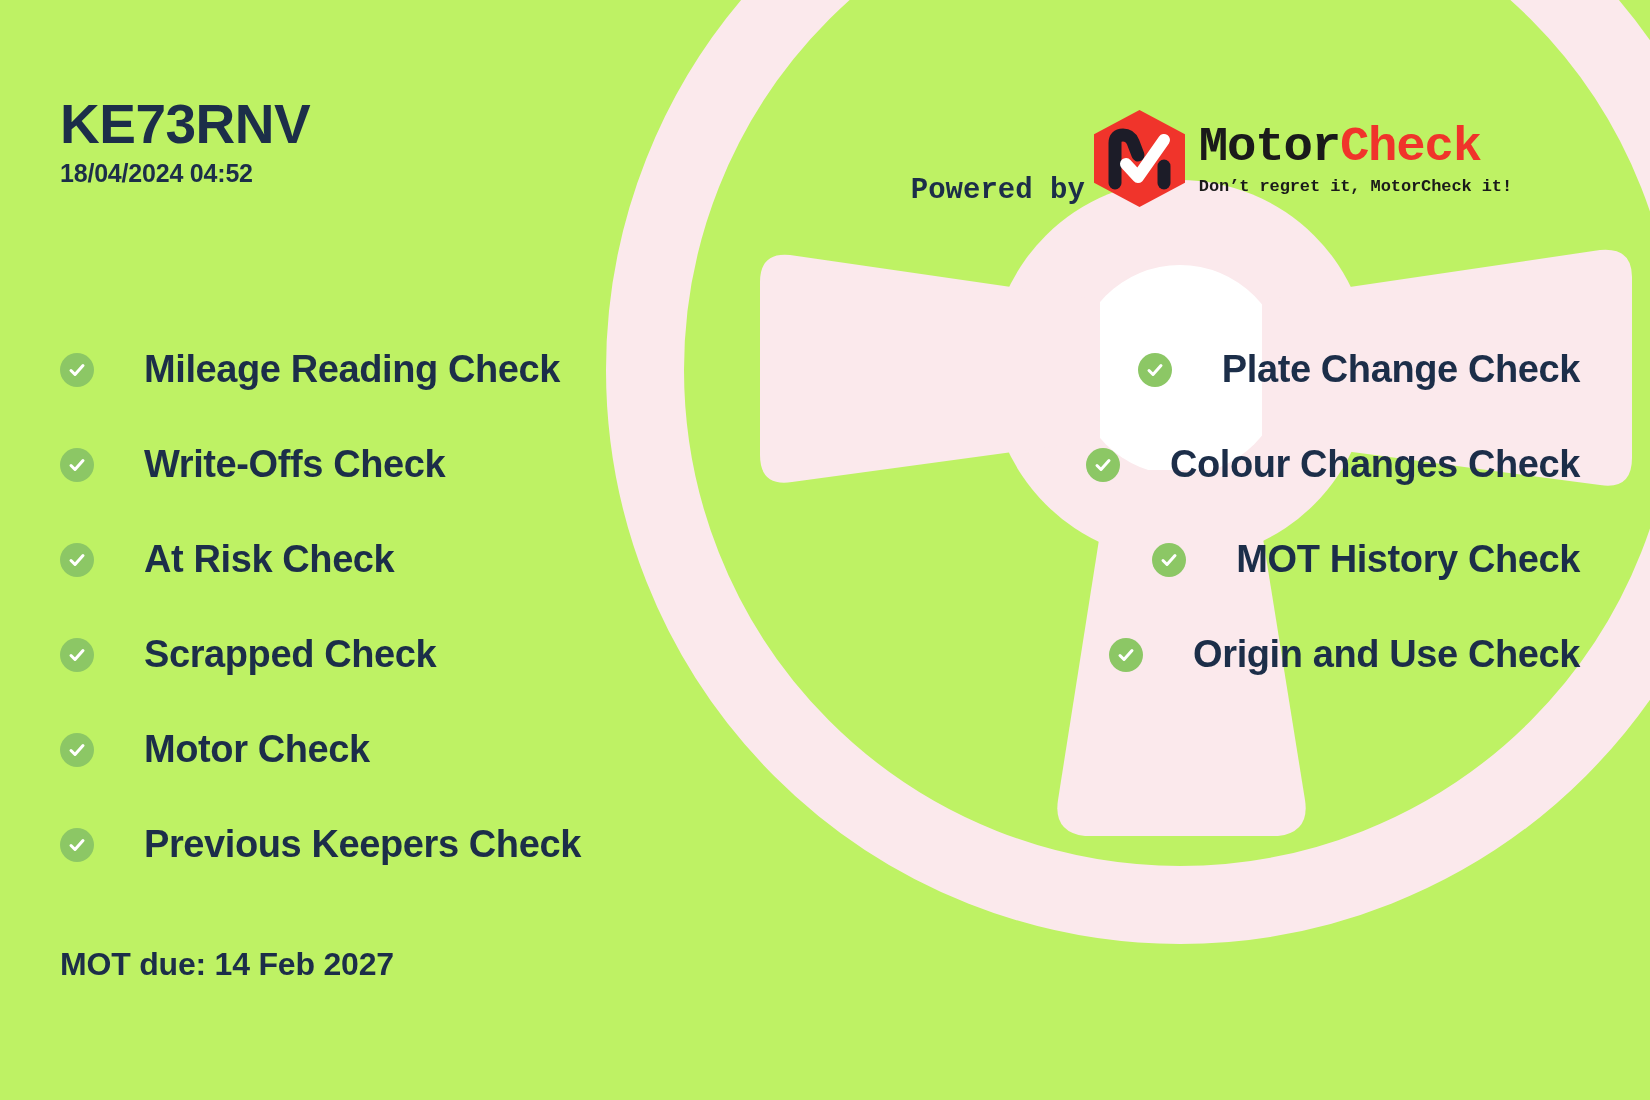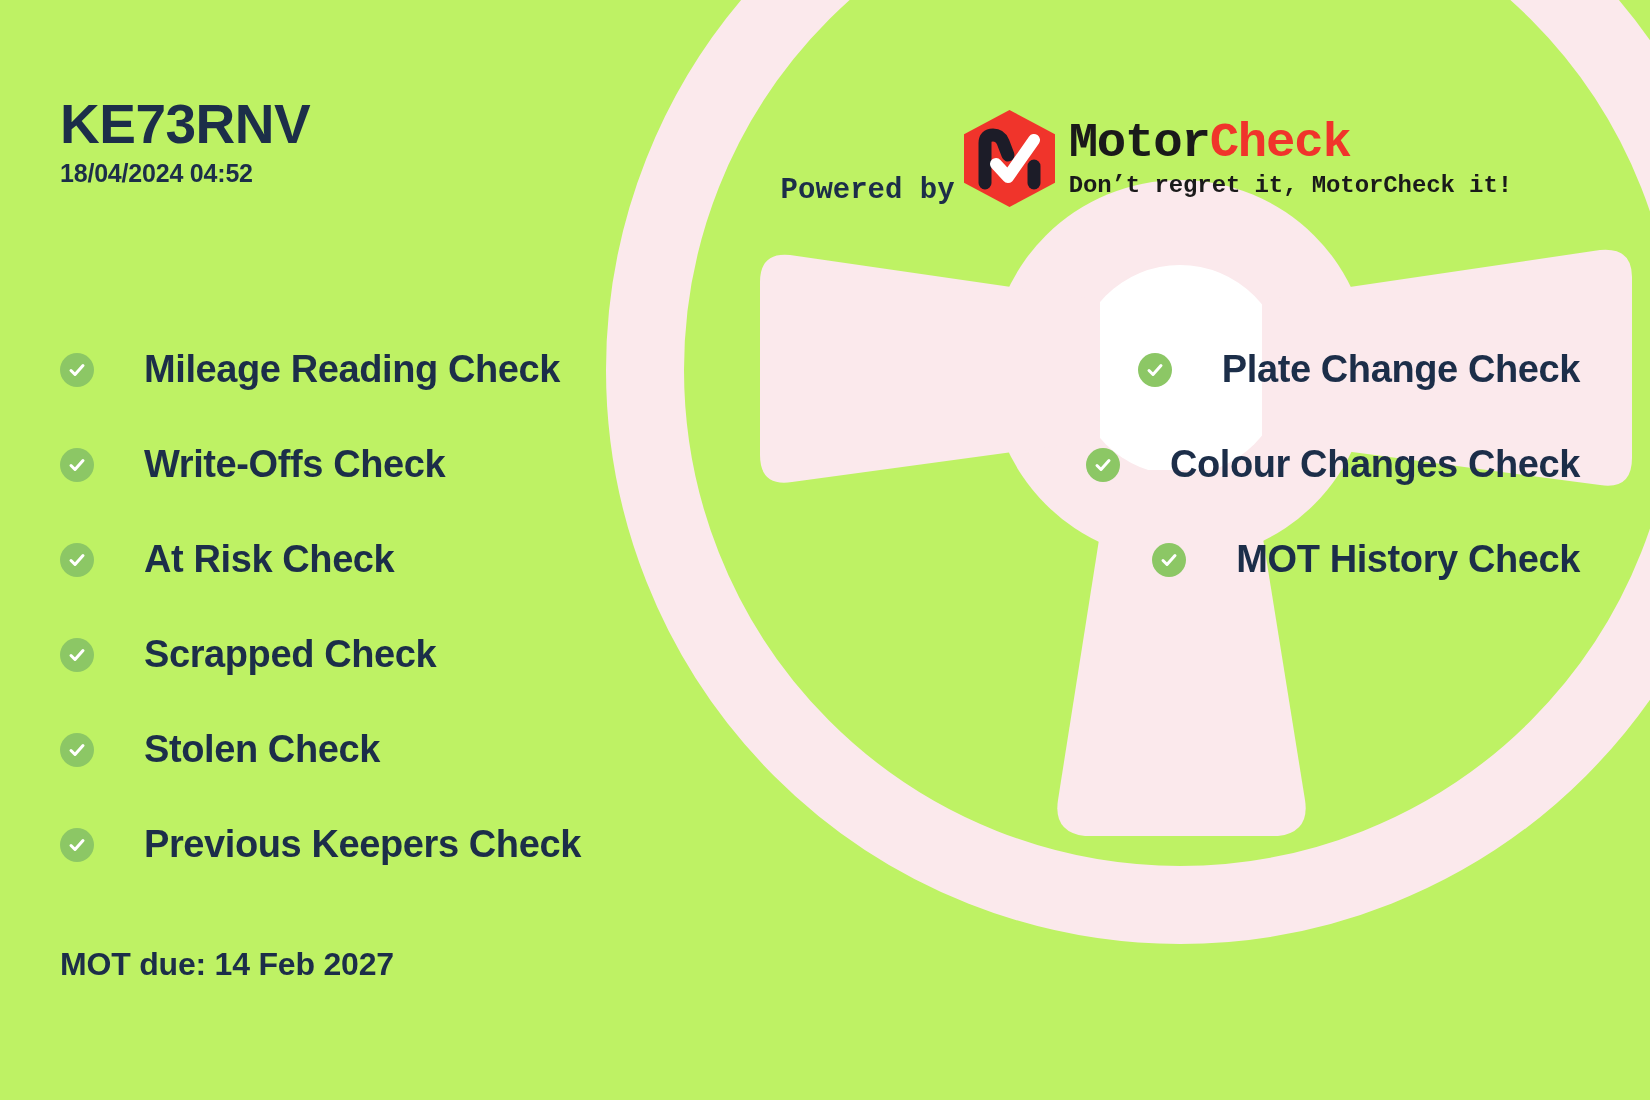--- a/index.html
+++ b/index.html
@@ -102,21 +102,21 @@
   .wordmark {
     font-size: 49px;
     font-weight: bold;
     letter-spacing: -1.2px;
     white-space: nowrap;
     line-height: 1;
   }
   .wm-motor { color: #1a1a1a; }
   .wm-check { color: #f0342b; }
   .tagline {
-    font-size: 24px;
+    font-size: 17px;
     font-weight: bold;
     color: #1a1a1a;
     margin-top: 6px;
     letter-spacing: -0.1px;
     white-space: nowrap;
   }
 
   
   .columns {
     position: absolute;
@@ -275,21 +275,21 @@
         </span>
         <span class="check-label">Scrapped Check</span>
       </div>
 
       <div class="check-item">
         <span class="tick">
           <svg width="20" height="20" viewBox="0 0 20 20" aria-hidden="true">
             <path d="M4 10.5 L8 14.5 L16 5.5" stroke="#ffffff" stroke-width="3" stroke-linecap="round" stroke-linejoin="round" fill="none"></path>
           </svg>
         </span>
-        <span class="check-label">Stolen Check</span>
+        <span class="check-label">Motor Check</span>
       </div>
 
       <div class="check-item">
         <span class="tick">
           <svg width="20" height="20" viewBox="0 0 20 20" aria-hidden="true">
             <path d="M4 10.5 L8 14.5 L16 5.5" stroke="#ffffff" stroke-width="3" stroke-linecap="round" stroke-linejoin="round" fill="none"></path>
           </svg>
         </span>
         <span class="check-label">Previous Keepers Check</span>
       </div>
@@ -316,19 +316,27 @@
 
       <div class="check-item">
         <span class="tick">
           <svg width="20" height="20" viewBox="0 0 20 20" aria-hidden="true">
             <path d="M4 10.5 L8 14.5 L16 5.5" stroke="#ffffff" stroke-width="3" stroke-linecap="round" stroke-linejoin="round" fill="none"></path>
           </svg>
         </span>
         <span class="check-label">MOT History Check</span>
       </div>
 
+      <div class="check-item">
+        <span class="tick">
+          <svg width="20" height="20" viewBox="0 0 20 20" aria-hidden="true">
+            <path d="M4 10.5 L8 14.5 L16 5.5" stroke="#ffffff" stroke-width="3" stroke-linecap="round" stroke-linejoin="round" fill="none"></path>
+          </svg>
+        </span>
+        <span class="check-label">Origin and Use Check</span>
+      </div>
     </div>
 
   </div>
 
   <div class="mot-due">MOT due: 14 Feb 2027</div>
 
 </div>
 
 </body></html>

